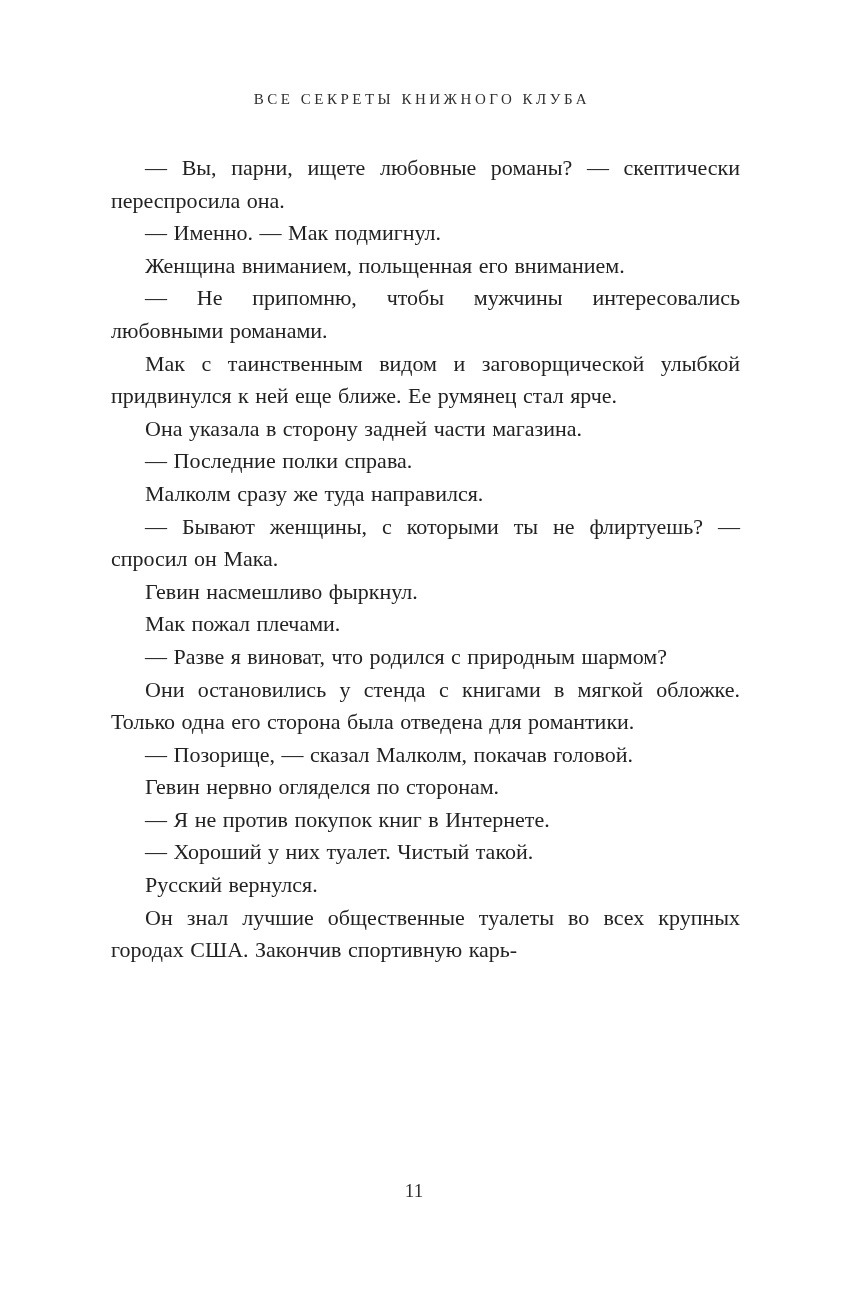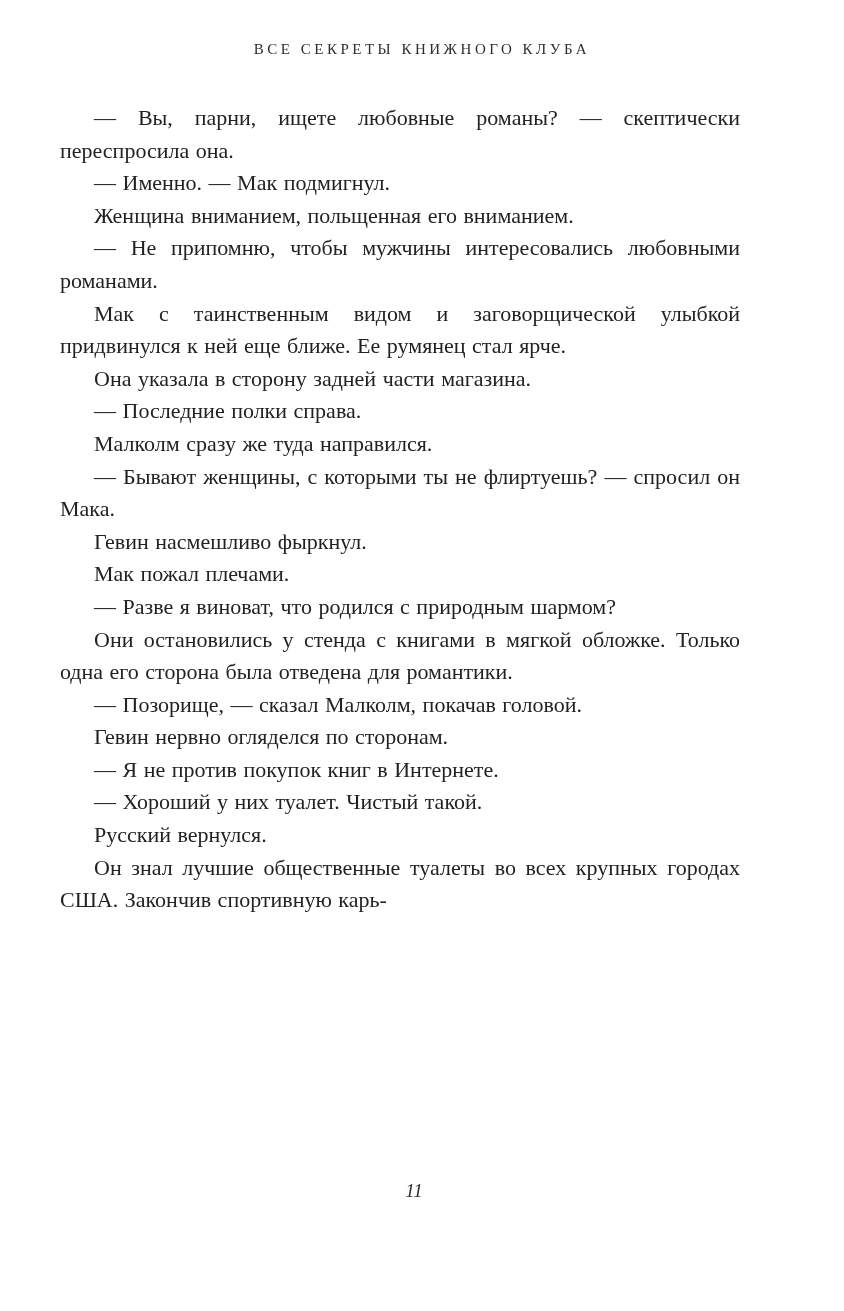--- a/index.html
+++ b/index.html
@@ -12,49 +12,48 @@
     width: 844px;
     height: 1311px;
     margin: 0 auto;
     background: #ffffff;
     box-sizing: border-box;
     font-family: "Liberation Serif", "DejaVu Serif", serif;
     color: #222222;
     overflow: hidden;
   }
   .running-title {
-    padding-top: 41px;
+    padding-top: 91px;
     text-align: center;
     font-size: 15px;
     font-weight: normal;
     letter-spacing: 3.5px;
     color: #2e2e2e;
     text-transform: uppercase;
   }
   .body-text {
-    margin: 44px 104px 0 60px;
+    margin: 44px 104px 0 111px;
     font-size: 22px;
     line-height: 32.6px;
     text-align: justify;
   }
   .body-text p.para {
     margin: 0;
     padding: 0;
     text-indent: 34px;
     word-spacing: 1px;
   }
   .page-number {
     position: absolute;
     left: 0;
     right: 16px;
     top: 1180px;
     text-align: center;
     font-size: 19px;
     color: #2e2e2e;
-    font-style: italic;
   }
 </style>
 </head>
 <body>
 
 <div class="book-page">
   <div class="running-title">ВСЕ СЕКРЕТЫ КНИЖНОГО КЛУБА</div>
 
   <div class="body-text">
       <p class="para">— Вы, парни, ищете любовные романы? — скептически переспросила она.</p>

